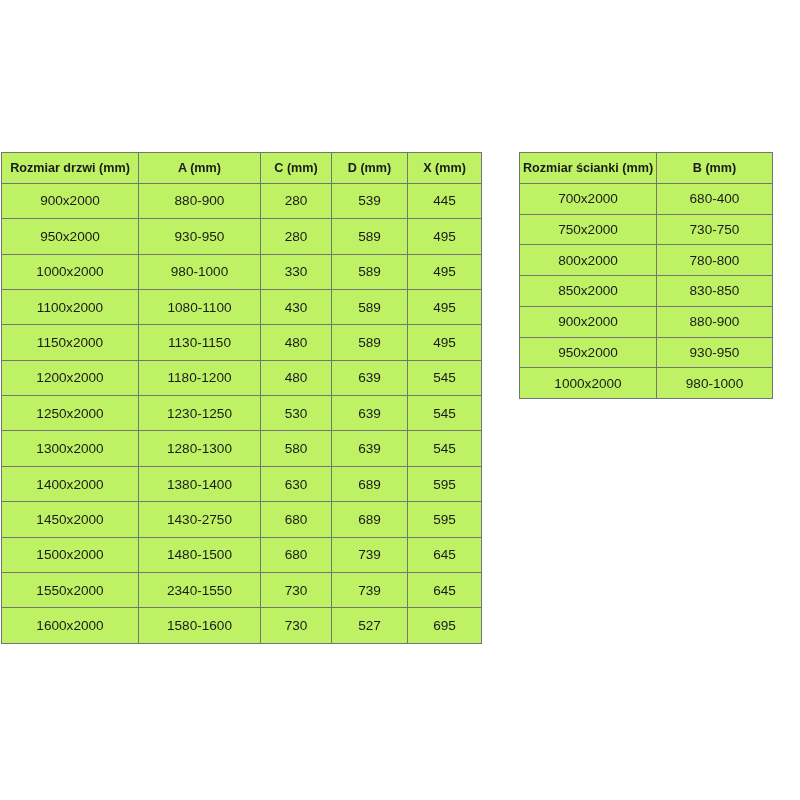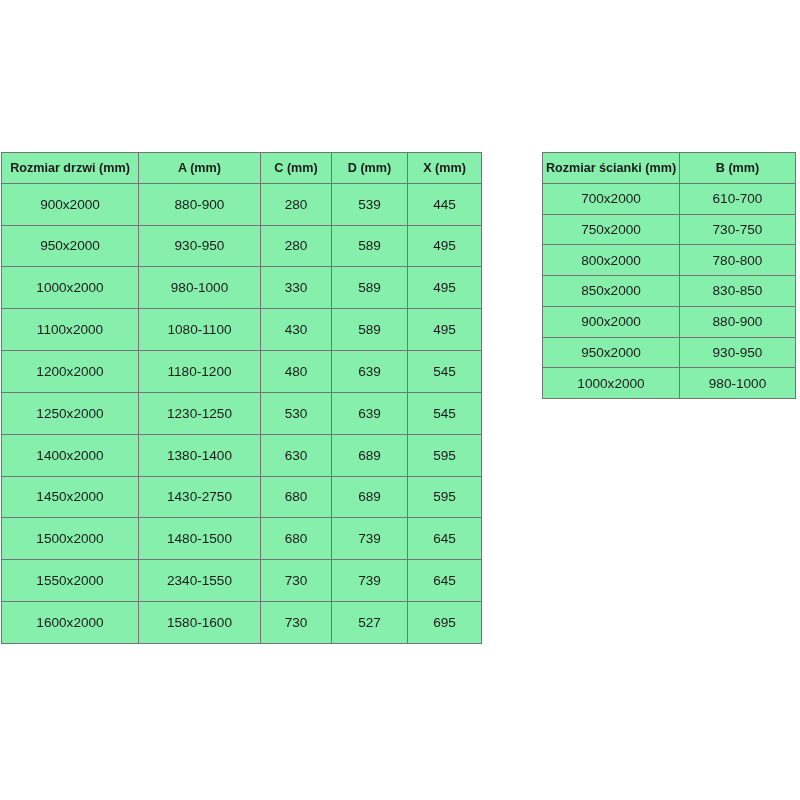--- a/index.html
+++ b/index.html
@@ -11,21 +11,21 @@
     height: 800px;
     position: relative;
     overflow: hidden;
     background: #ffffff;
     font-family: "Liberation Sans", sans-serif;
   }
   table.dim-table {
     position: absolute;
     border-collapse: collapse;
     table-layout: fixed;
-    background: #86efac;
+    background: #bef264;
   }
   table.dim-table th,
   table.dim-table td {
     border: 1px solid #757575;
     text-align: center;
     vertical-align: middle;
     color: #1b1b1b;
     padding: 0 2px;
     overflow: hidden;
     white-space: nowrap;
@@ -41,21 +41,21 @@
     font-weight: normal;
     font-size: 13.6px;
   }
   #door-table {
     left: 1px;
     top: 152px;
     width: 480px;
     height: 492px;
   }
   #wall-table {
-    left: 542px;
+    left: 519px;
     top: 152px;
     width: 253px;
     height: 246px;
   }
 </style>
 </head>
 <body>
 
 <table id="door-table" class="dim-table">
   <colgroup>
@@ -97,30 +97,44 @@
         <td>495</td>
       </tr>
       <tr>
         <td>1100x2000</td>
         <td>1080-1100</td>
         <td>430</td>
         <td>589</td>
         <td>495</td>
       </tr>
       <tr>
+        <td>1150x2000</td>
+        <td>1130-1150</td>
+        <td>480</td>
+        <td>589</td>
+        <td>495</td>
+      </tr>
+      <tr>
         <td>1200x2000</td>
         <td>1180-1200</td>
         <td>480</td>
         <td>639</td>
         <td>545</td>
       </tr>
       <tr>
         <td>1250x2000</td>
         <td>1230-1250</td>
         <td>530</td>
+        <td>639</td>
+        <td>545</td>
+      </tr>
+      <tr>
+        <td>1300x2000</td>
+        <td>1280-1300</td>
+        <td>580</td>
         <td>639</td>
         <td>545</td>
       </tr>
       <tr>
         <td>1400x2000</td>
         <td>1380-1400</td>
         <td>630</td>
         <td>689</td>
         <td>595</td>
       </tr>
@@ -162,21 +176,21 @@
   </colgroup>
   <thead>
     <tr>
         <th>Rozmiar ścianki (mm)</th>
         <th>B (mm)</th>
       </tr>
   </thead>
   <tbody>
       <tr>
         <td>700x2000</td>
-        <td>610-700</td>
+        <td>680-400</td>
       </tr>
       <tr>
         <td>750x2000</td>
         <td>730-750</td>
       </tr>
       <tr>
         <td>800x2000</td>
         <td>780-800</td>
       </tr>
       <tr>

